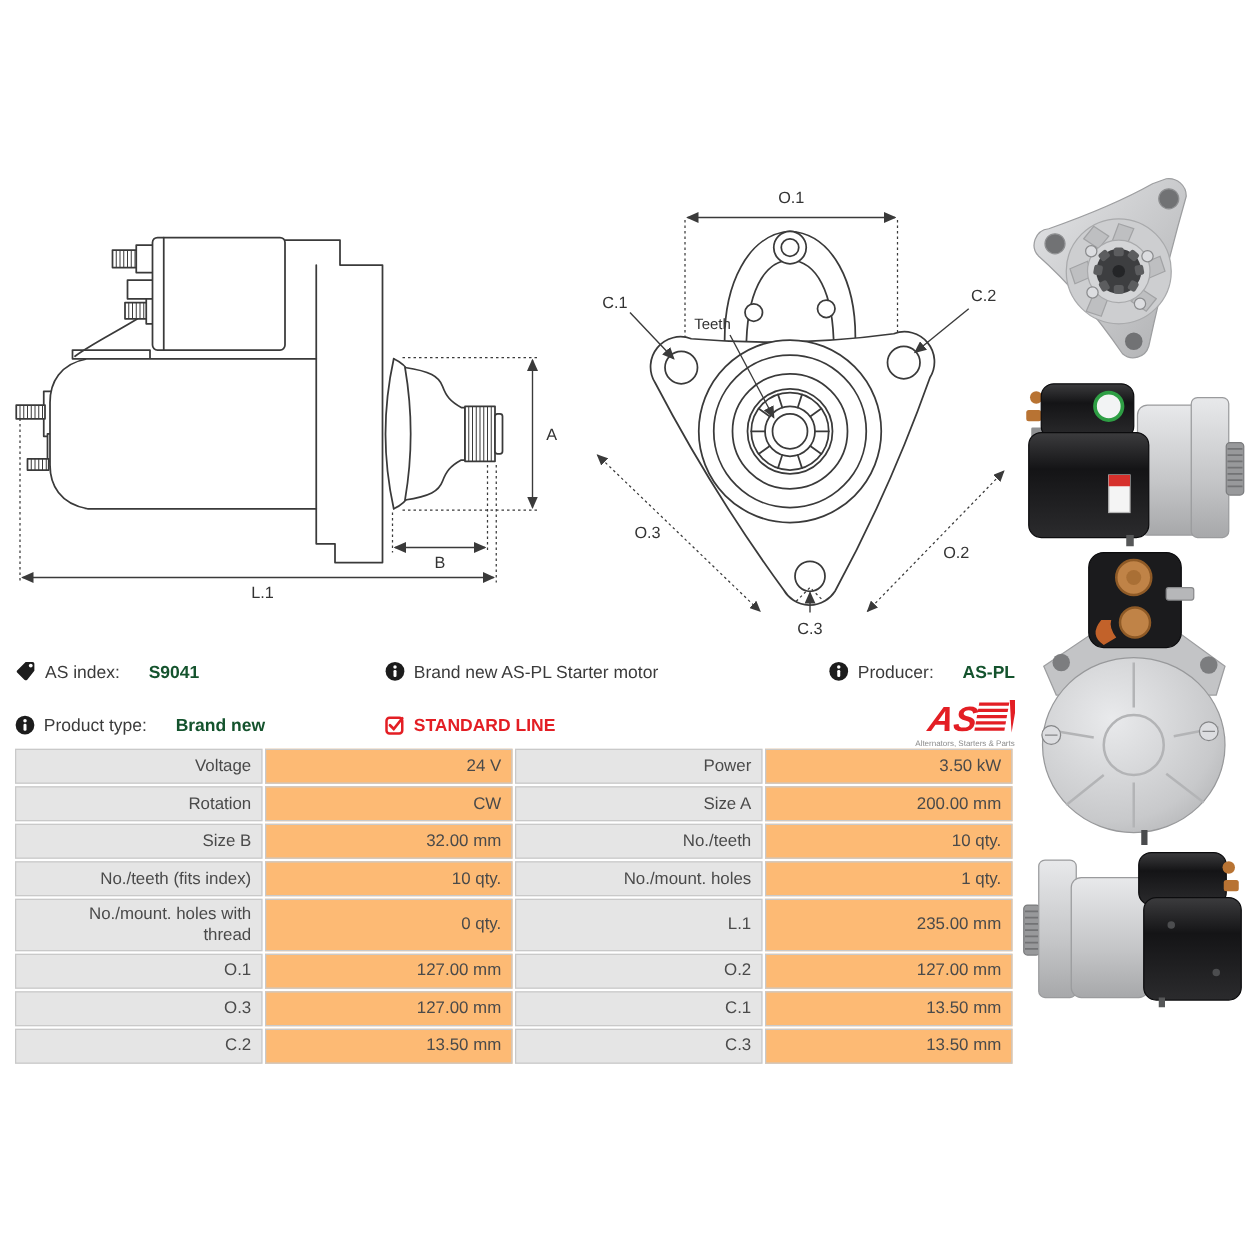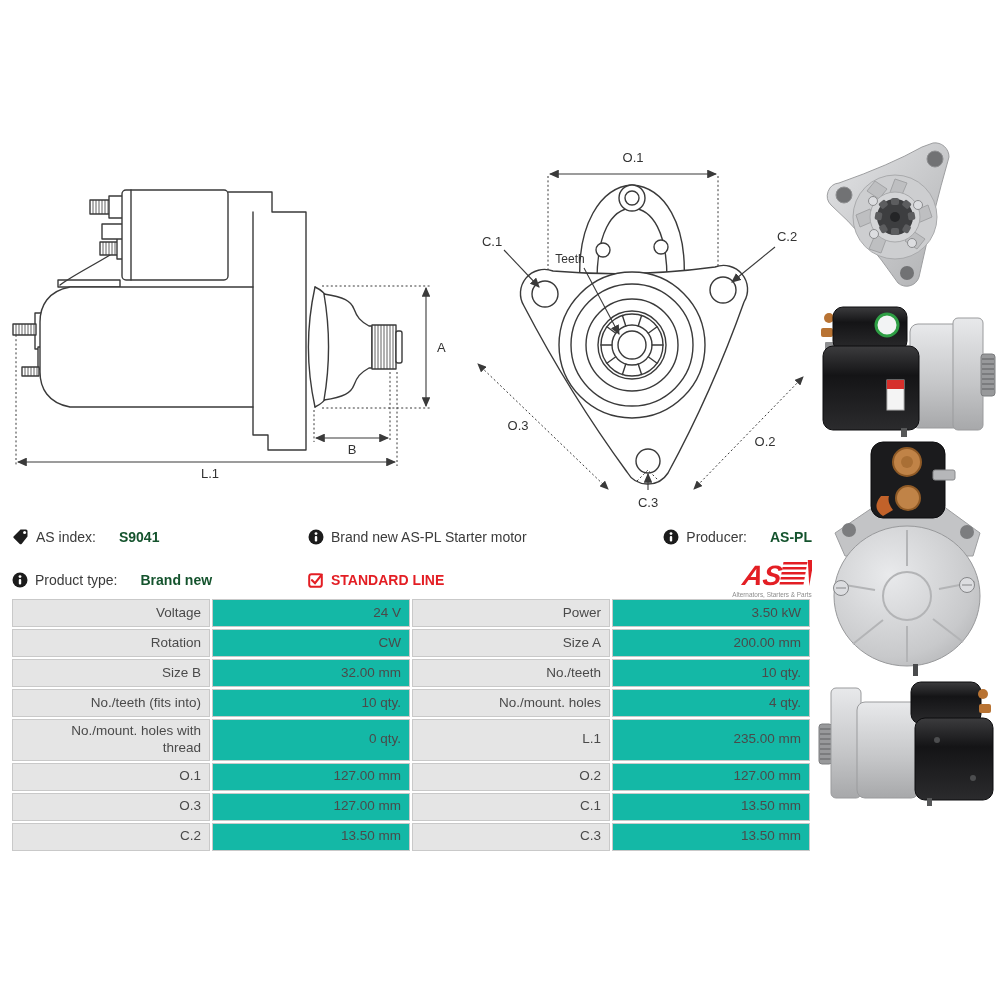--- a/index.html
+++ b/index.html
@@ -25,21 +25,21 @@
   .right-col{justify-self:end;}
   .left-col{justify-self:start;justify-content:center;}
 
   
   .spec{position:absolute;left:10px;top:597px;}
   table.spec-table{border-collapse:separate;border-spacing:2px;width:802px;table-layout:fixed;
         font-size:13.5px;color:#4a4a4a;}
   .spec-table td{border:1px solid #c9c9c9;text-align:right;vertical-align:middle;
         padding:3px 8px 3px 34px;height:20px;line-height:1.25;}
   .spec-table td.lbl{background:#e5e5e5;}
-  .spec-table td.val{background:#14b8a6;}
+  .spec-table td.val{background:#fdba74;}
 
   .photo{position:absolute;left:815px;}
 </style>
 </head>
 <body>
 
 <div class="page">
 
   <div style="position:absolute;left:10px;top:140px;">
     <svg width="450" height="380" viewBox="0 0 450 380">
@@ -359,24 +359,24 @@
           <td class="lbl">Size A</td>
           <td class="val">200.00 mm</td>
         </tr>
         <tr>
           <td class="lbl">Size B</td>
           <td class="val">32.00 mm</td>
           <td class="lbl">No./teeth</td>
           <td class="val">10 qty.</td>
         </tr>
         <tr>
-          <td class="lbl">No./teeth (fits into)</td>
+          <td class="lbl">No./teeth (fits index)</td>
           <td class="val">10 qty.</td>
           <td class="lbl">No./mount. holes</td>
-          <td class="val">4 qty.</td>
+          <td class="val">1 qty.</td>
         </tr>
         <tr>
           <td class="lbl">No./mount. holes with thread</td>
           <td class="val">0 qty.</td>
           <td class="lbl">L.1</td>
           <td class="val">235.00 mm</td>
         </tr>
         <tr>
           <td class="lbl">O.1</td>
           <td class="val">127.00 mm</td>

